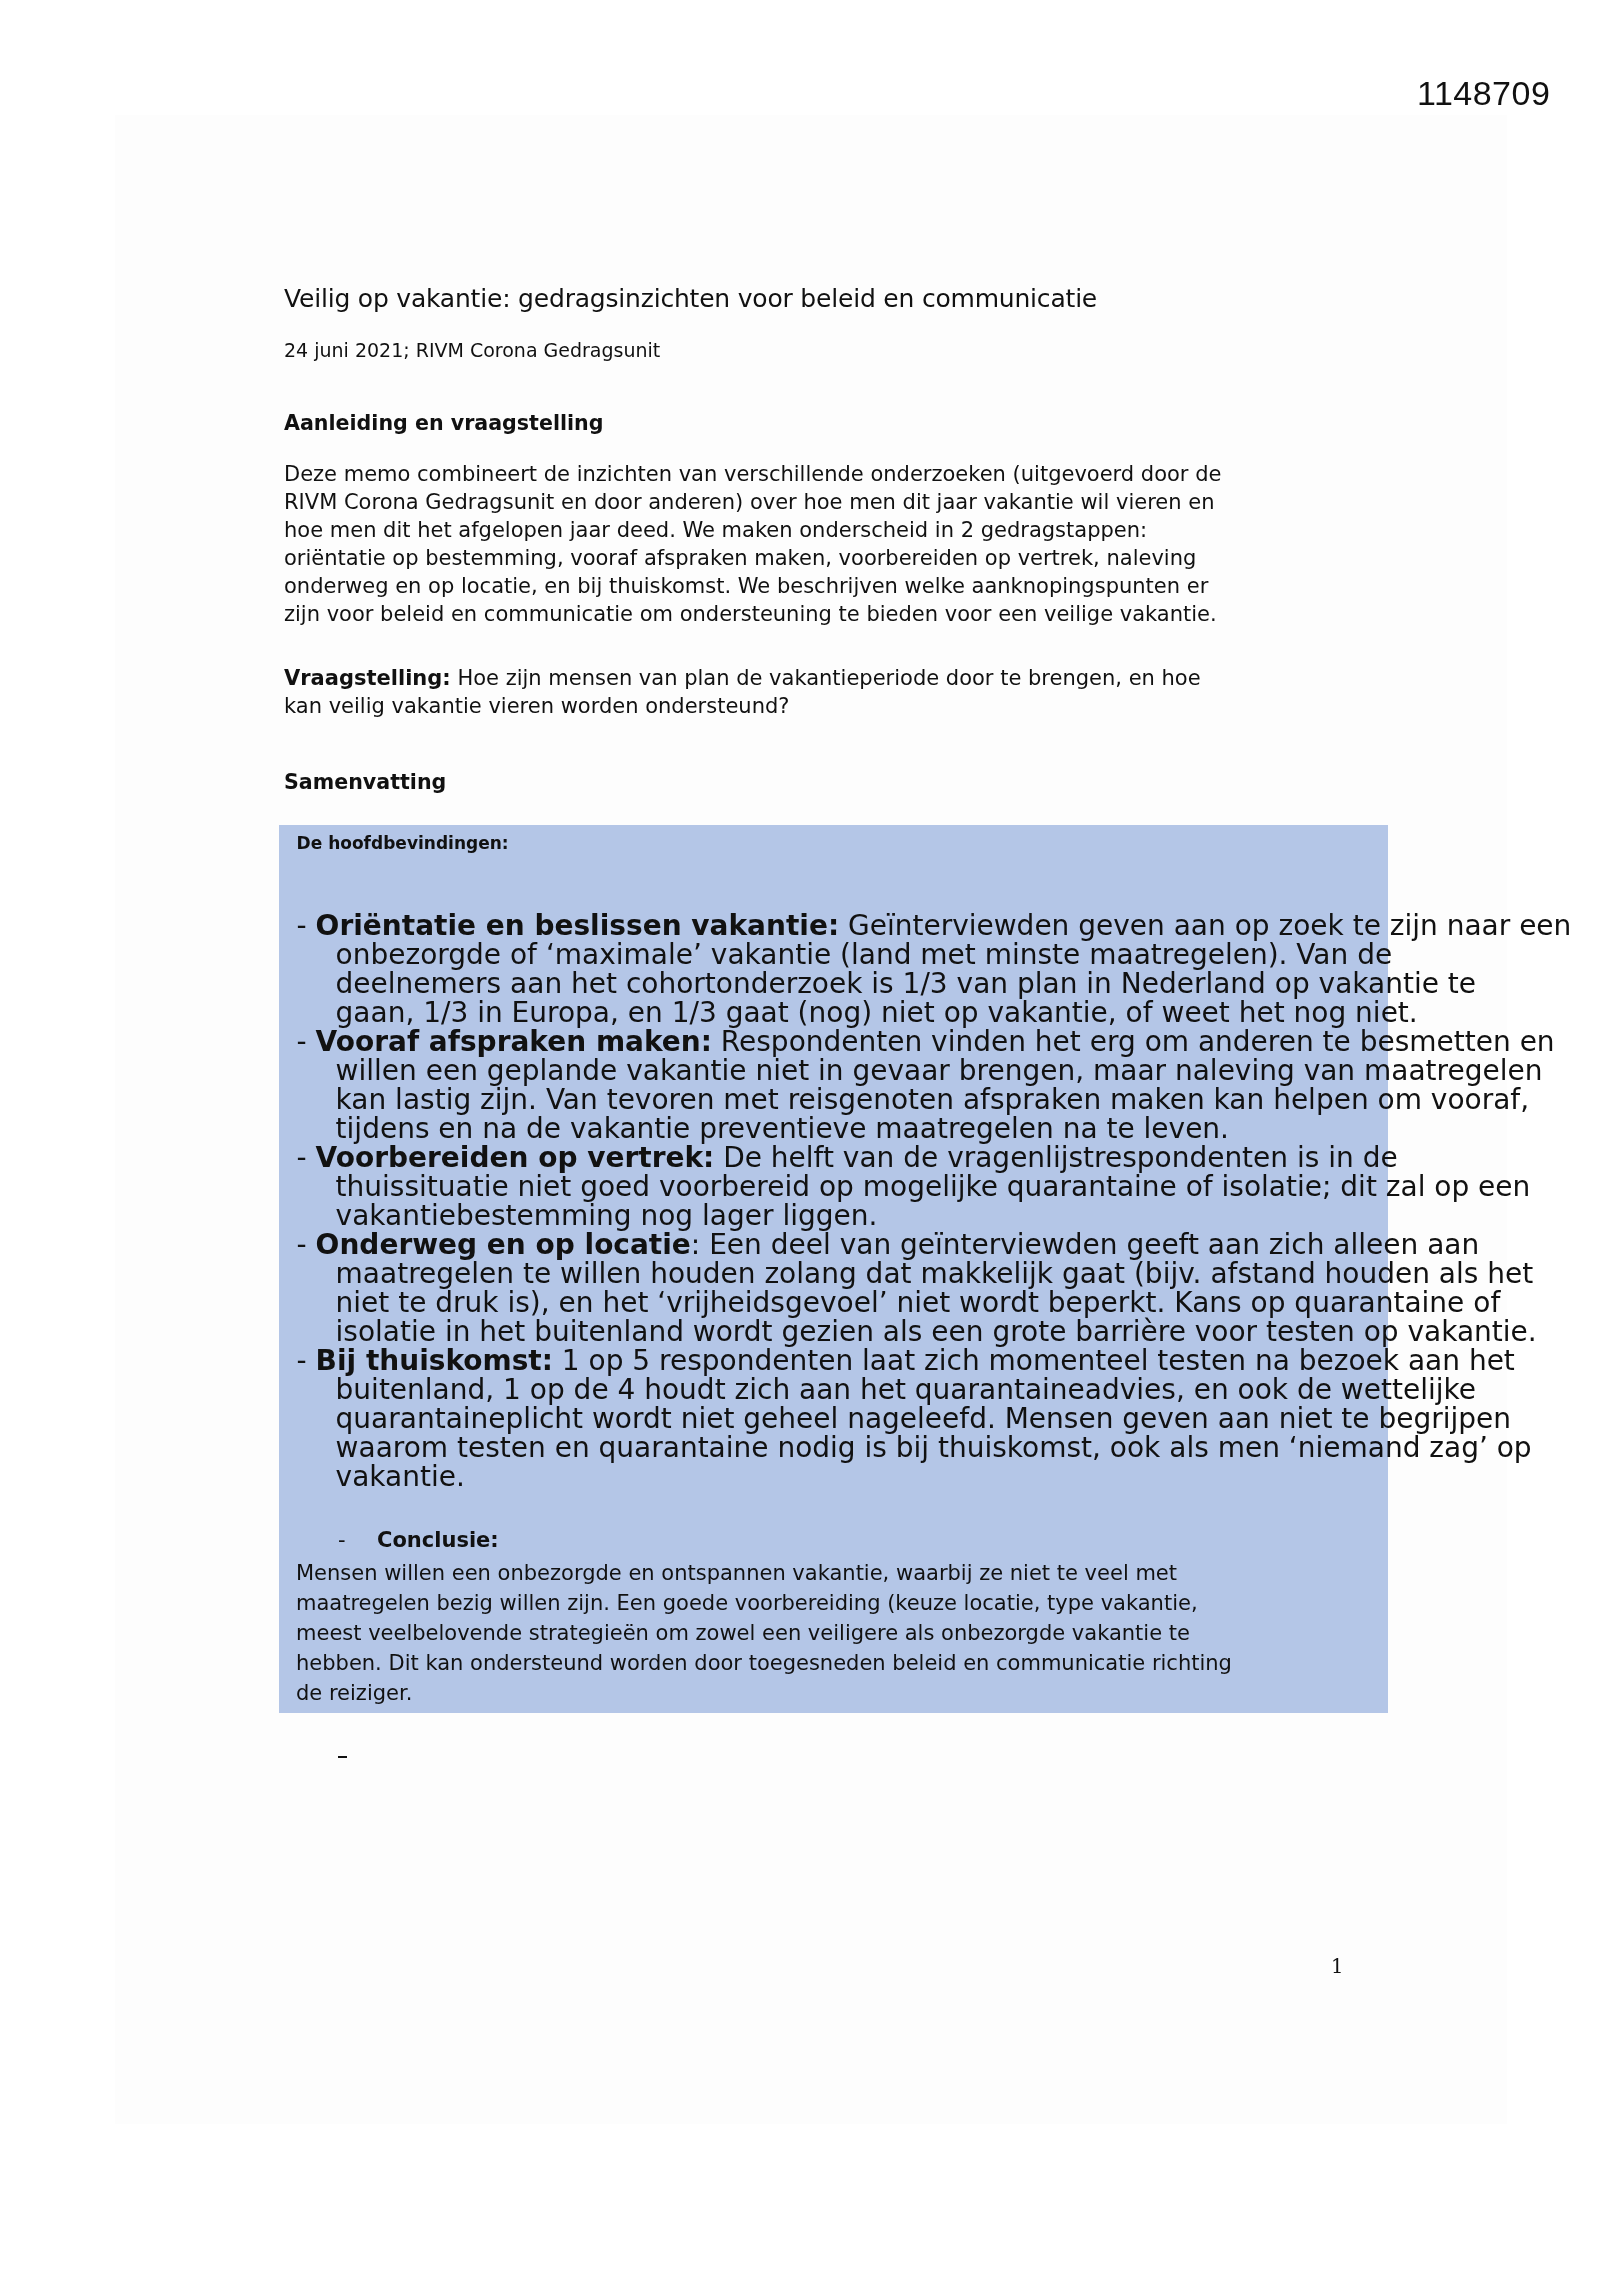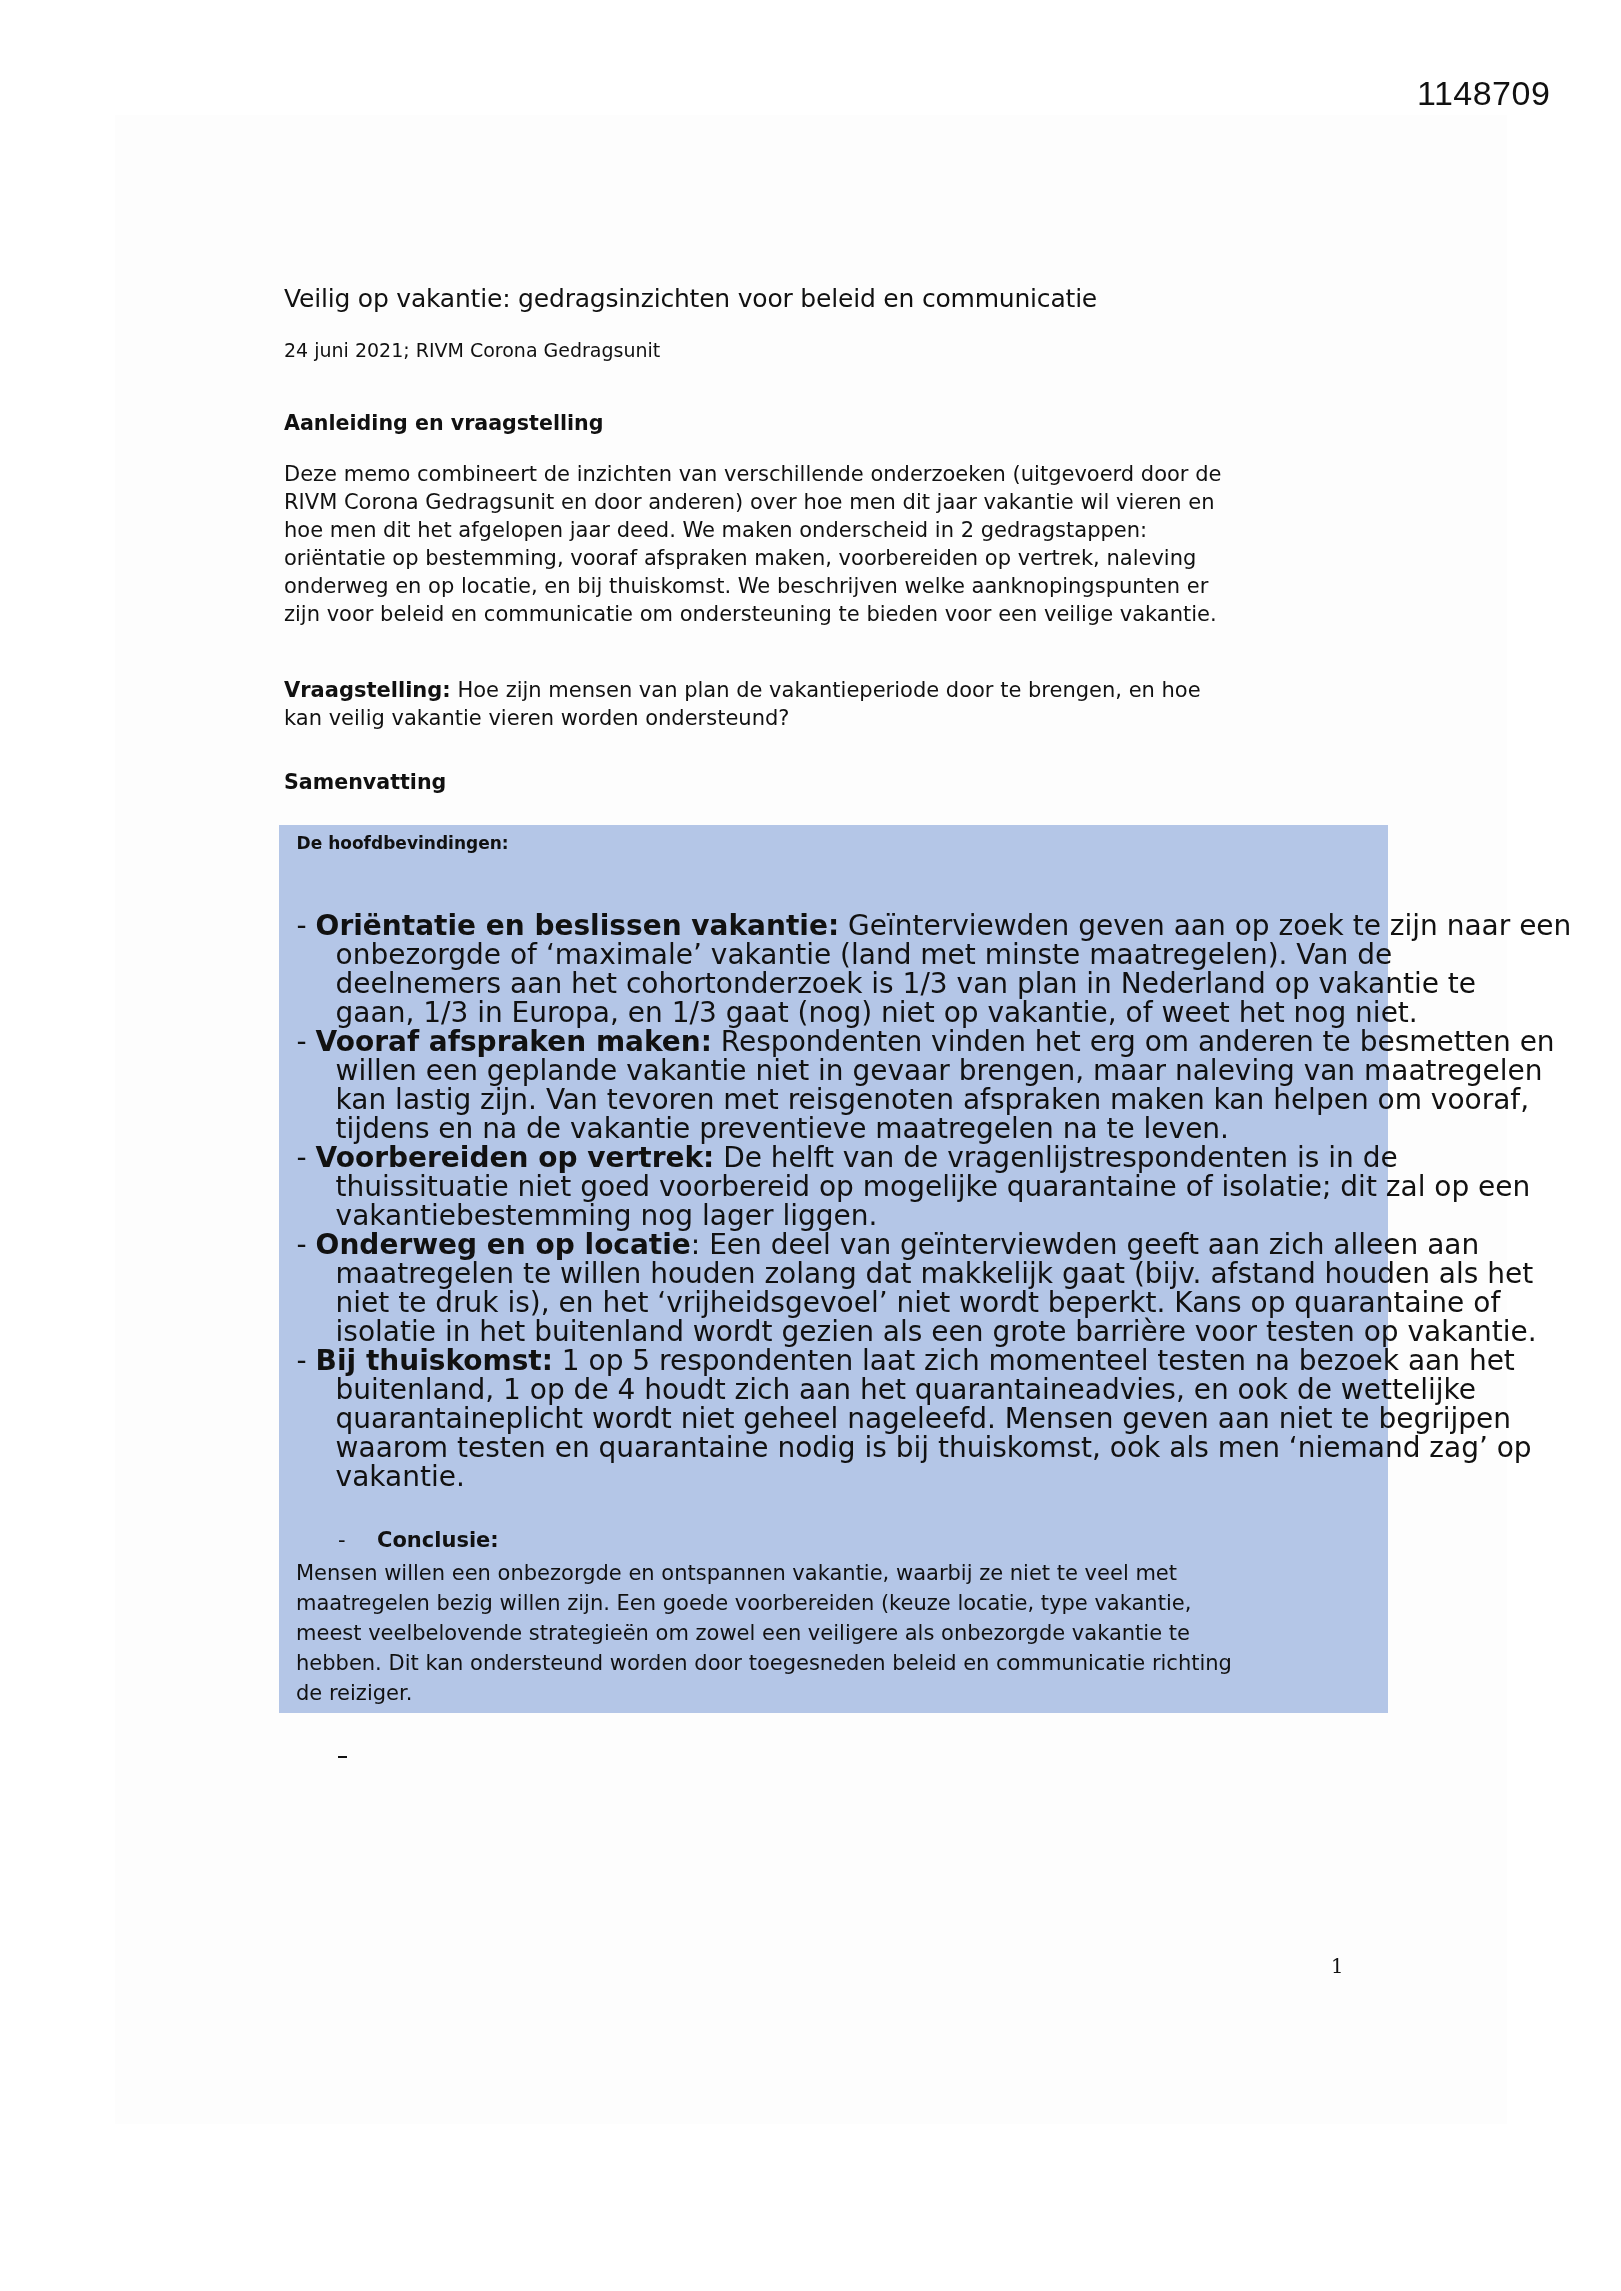--- a/index.html
+++ b/index.html
@@ -145,21 +145,21 @@
 
   <div class="para" style="top:176px;">
     <span class="line">Deze memo combineert de inzichten van verschillende onderzoeken (uitgevoerd door de</span>
     <span class="line">RIVM Corona Gedragsunit en door anderen) over hoe men dit jaar vakantie wil vieren en</span>
     <span class="line">hoe men dit het afgelopen jaar deed. We maken onderscheid in 2 gedragstappen:</span>
     <span class="line">oriëntatie op bestemming, vooraf afspraken maken, voorbereiden op vertrek, naleving</span>
     <span class="line">onderweg en op locatie, en bij thuiskomst. We beschrijven welke aanknopingspunten er</span>
     <span class="line">zijn voor beleid en communicatie om ondersteuning te bieden voor een veilige vakantie.</span>
   </div>
 
-  <div class="para" style="top:392px;">
+  <div class="para" style="top:380px;">
     <span class="line"><b>Vraagstelling:</b><span> Hoe zijn mensen van plan de vakantieperiode door te brengen, en hoe</span></span>
     <span class="line">kan veilig vakantie vieren worden ondersteund?</span>
   </div>
 
   <div class="h2" style="top:486px;">Samenvatting</div>
 </div>
 
 <div class="summary-box">
   <div class="box-title">De hoofdbevindingen:</div>
 
@@ -196,21 +196,21 @@
     </div>
   </div>
 
   <div class="conclusion-head">
     <span class="dash">-</span><b>Conclusie:</b>
   </div>
 </div>
 
 <div class="conclusion-text">
   <span class="line">Mensen willen een onbezorgde en ontspannen vakantie, waarbij ze niet te veel met</span>
-  <span class="line">maatregelen bezig willen zijn. Een goede voorbereiden (keuze locatie, type vakantie,</span>
+  <span class="line">maatregelen bezig willen zijn. Een goede voorbereiding (keuze locatie, type vakantie,</span>
   <span class="line">meest veelbelovende strategieën om zowel een veiligere als onbezorgde vakantie te</span>
   <span class="line">hebben. Dit kan ondersteund worden door toegesneden beleid en communicatie richting</span>
   <span class="line">de reiziger.</span>
 </div>
 
 <div class="stray-dash"></div>
 
 <div class="page-number">1</div>
 
 

